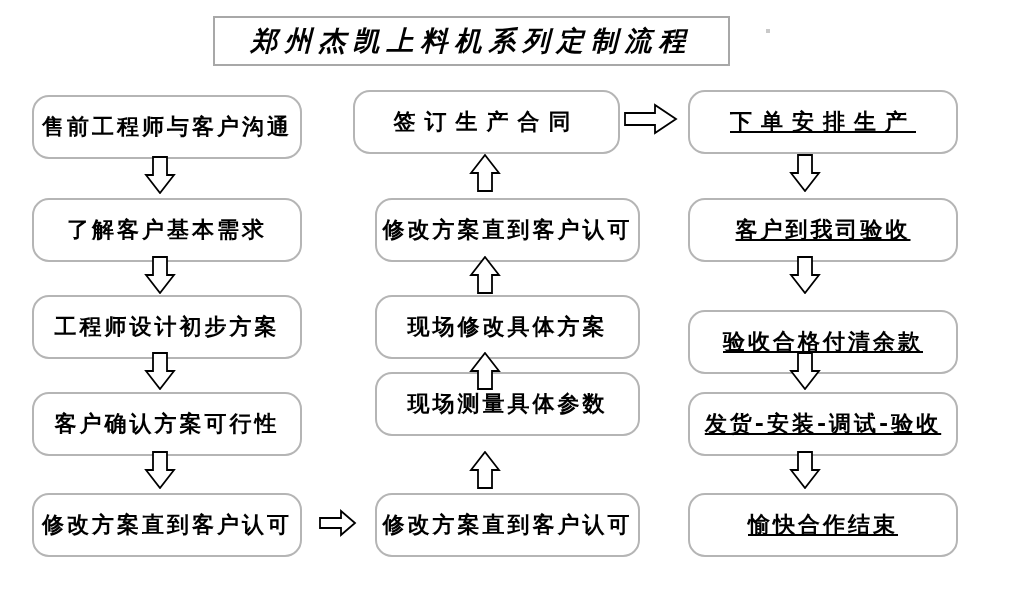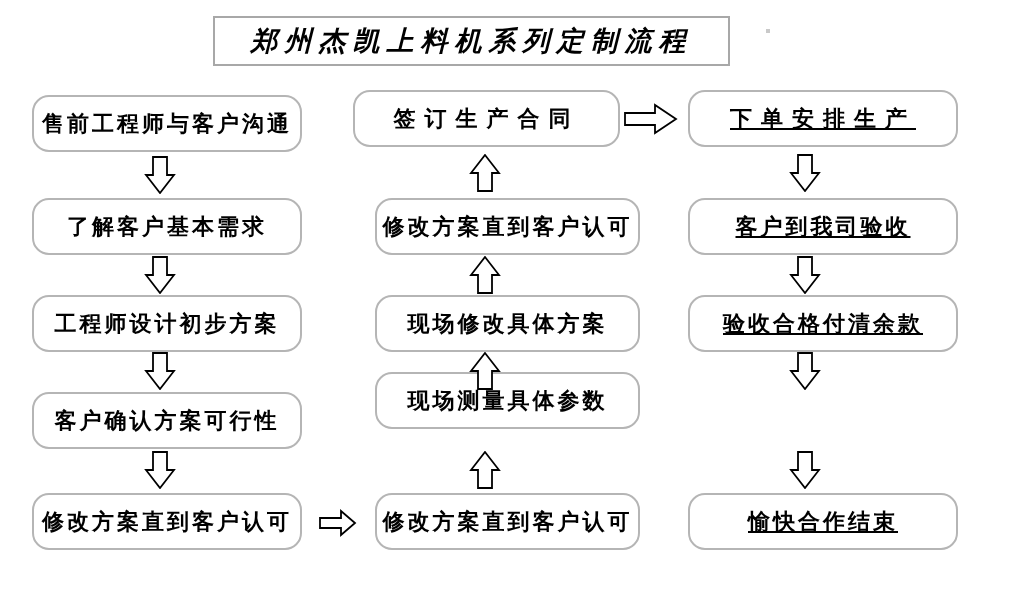--- a/index.html
+++ b/index.html
@@ -10,21 +10,21 @@
   .title-box {
     position:absolute; left:213px; top:16px; width:517px; height:50px;
     border:2px solid #a8a8a8; background:#ffffff;
     display:flex; align-items:center; justify-content:center; box-sizing:border-box;
   }
   .title-text {
     font-weight:bold; font-style:italic; font-size:27px;
     letter-spacing:7px; color:#000000; white-space:nowrap;font-family:Liberation Mono, monospace;
   }
   .box {
-    position:absolute; height:57px; background:#ffffff;
+    position:absolute; height:64px; background:#ffffff;
     border:2px solid #b5b5b5; border-radius:17px; box-sizing:border-box;
     display:flex; align-items:center; justify-content:center;
     font-weight:bold; font-size:22px; color:#000000;
     letter-spacing:3px; white-space:nowrap;
   }
   .ls-wide { letter-spacing:9px; }
   .col-left  { left:32px;  width:270px; }
   .col-mid   { left:375px; width:265px; }
   .col-mid-first { left:353px; width:267px; }
   .col-right { left:688px; width:270px;text-decoration:underline; }
@@ -102,22 +102,25 @@
   <svg class="arrow" style="left:469px;top:451px" width="32" height="38">
       <polygon points="16,1 30,19 23,19 23,37 9,37 9,19 2,19"></polygon>
     </svg>
 
   <div class="box col-right ls-wide" style="top:90px">
       <span>下单安排生产</span>
     </div>
   <div class="box col-right" style="top:198px">
       <span>客户到我司验收</span>
     </div>
-  <div class="box col-right" style="top:295px">
+  <div class="box col-right" style="top:310px">
       <span>验收合格付清余款</span>
+    </div>
+  <div class="box col-right" style="top:392px">
+      <span>发货-安装-调试-验收</span>
     </div>
   <div class="box col-right" style="top:493px">
       <span>愉快合作结束</span>
     </div>
 
   <svg class="arrow" style="left:789px;top:154px" width="32" height="38">
       <polygon points="9,1 23,1 23,19 30,19 16,37 2,19 9,19"></polygon>
     </svg>
   <svg class="arrow" style="left:789px;top:256px" width="32" height="38">
       <polygon points="9,1 23,1 23,19 30,19 16,37 2,19 9,19"></polygon>

